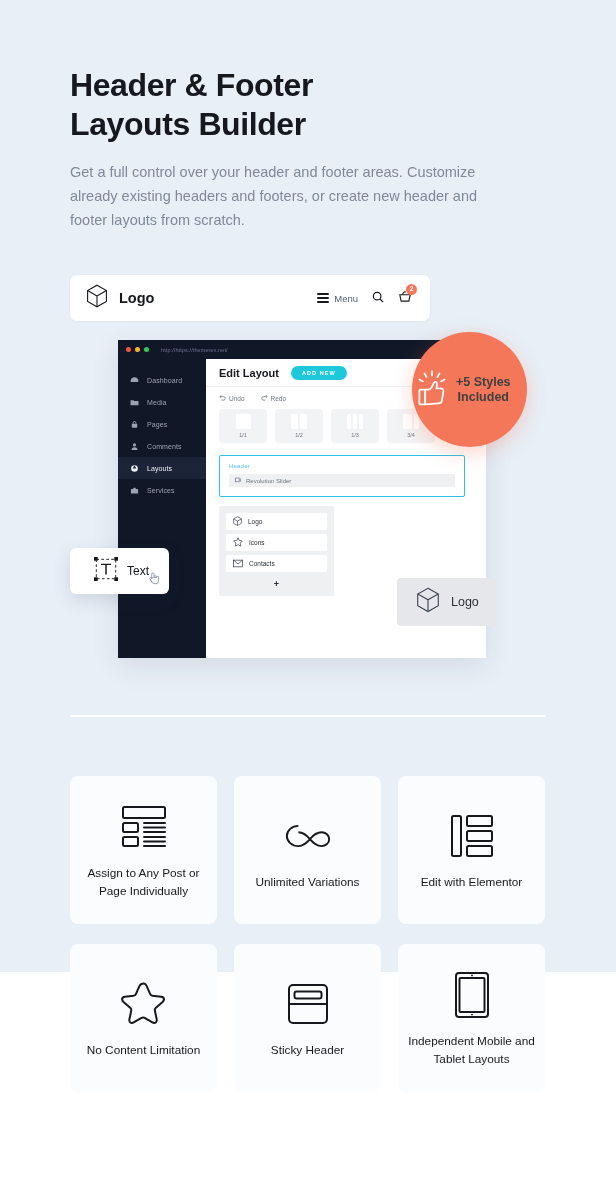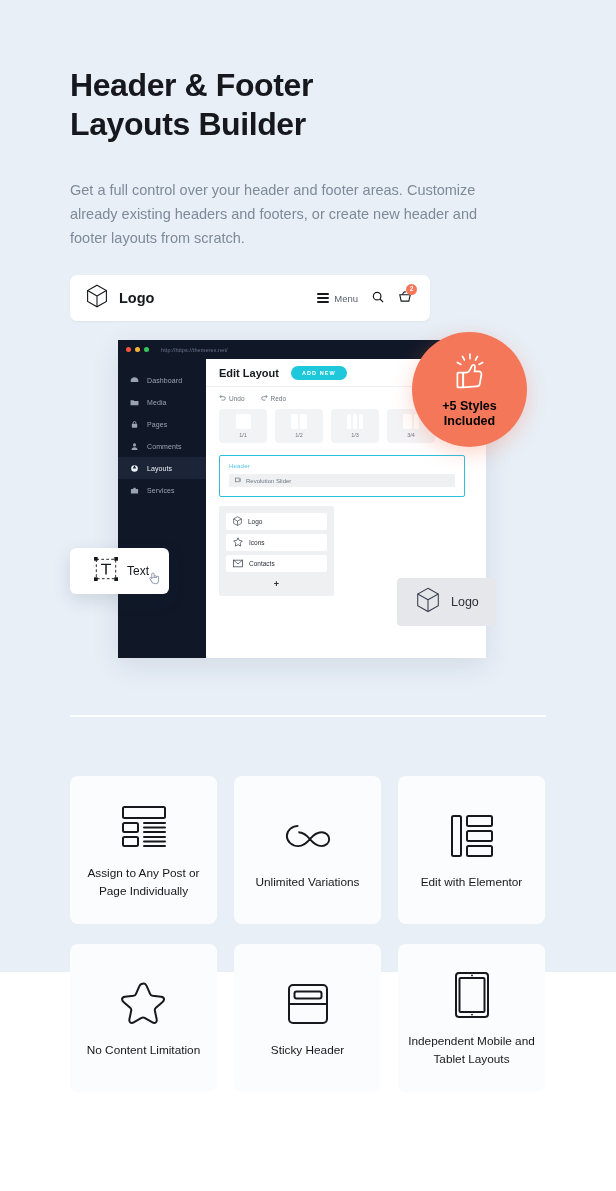--- a/index.html
+++ b/index.html
@@ -18,21 +18,21 @@
   }
 
   
   .hero { position: absolute; left: 70px; top: 66px; width: 480px; }
   .hero-title {
     font-size: 32px; line-height: 39px;
     font-weight: 700; color: #16181d;
     letter-spacing: -0.4px;
   }
   .hero-sub {
-    margin-top: 34px;
+    margin-top: 16px;
     font-size: 14.5px; line-height: 24px;
     color: #7e8a99; max-width: 445px;
   }
 
   
   .topbar {
     position: absolute; left: 70px; top: 275px;
     width: 360px; height: 46px;
     background: #fff; border-radius: 7px;
     display: flex; align-items: center;
@@ -138,23 +138,23 @@
     display: flex; align-items: center; gap: 6px; padding: 0 7px;
     font-size: 6.5px; color: #2a2f38; margin-bottom: 4px;
   }
   .wrow:last-of-type { margin-bottom: 0; }
   .wplus { text-align: center; font-size: 9px; color: #2a2f38; padding-top: 4px; line-height: 1; font-weight: 700; }
 
   
   .badge-circle {
     position: absolute; left: 412px; top: 332px;
     width: 115px; height: 115px; border-radius: 50%;
-    background: #f4775a; color: #000000; z-index: 8;
-    display: flex; flex-direction: column; align-items: center;
-    justify-content: center; gap: 4px;
+    background: #f4775a; color: #404040; z-index: 8;
+    display: flex; flex-direction: row; align-items: center;
+    gap: 4px;
     box-shadow: 0 6px 20px rgba(244,119,90,.30);
   }
   .badge-circle .bc-txt {
     font-size: 12.5px; font-weight: 700; line-height: 15px; text-align: center;
   }
 
   .callout-cart {
     position: absolute; left: 373px; top: 498px;
     width: 150px; height: 50px; border-radius: 6px;
     background: #101828; z-index: 9;

